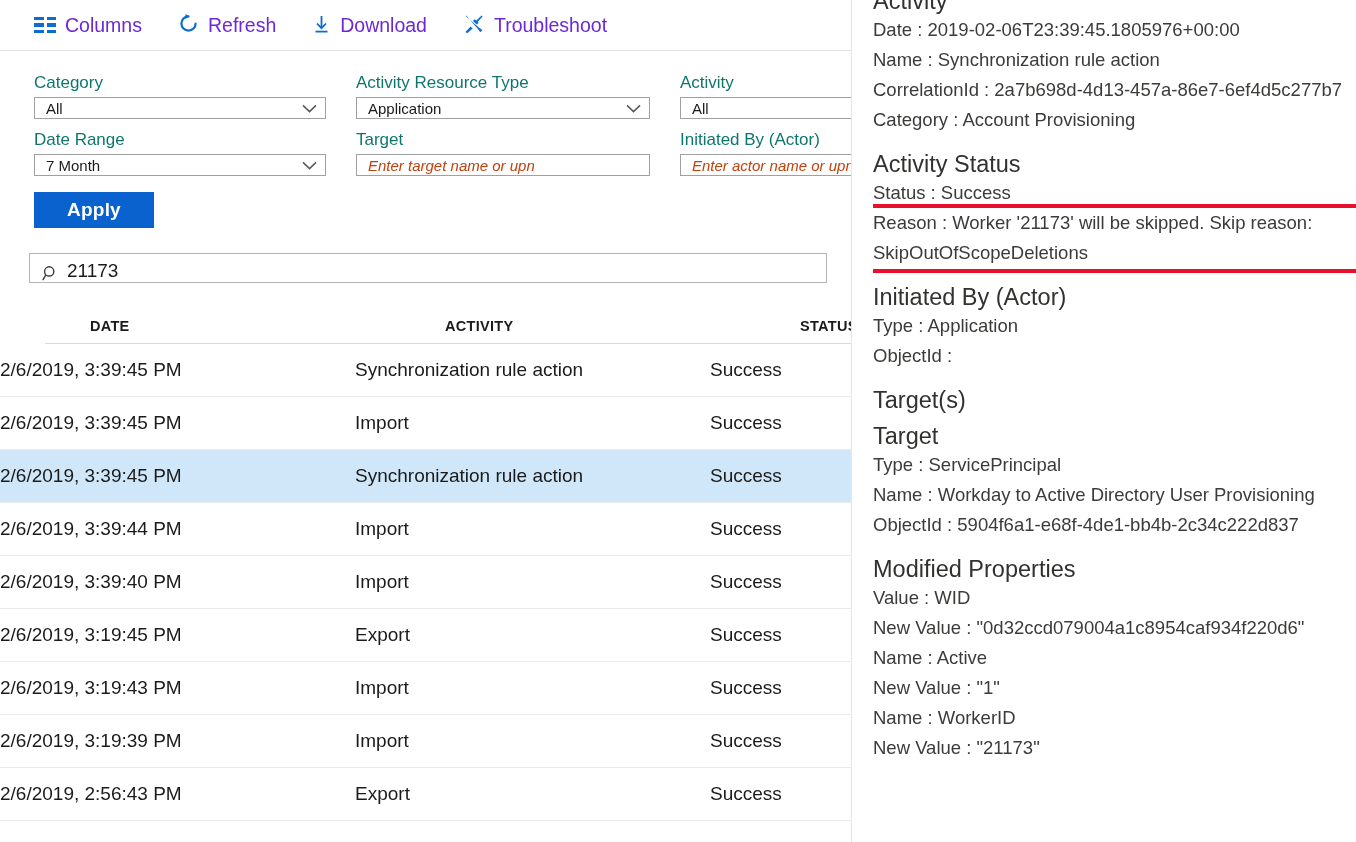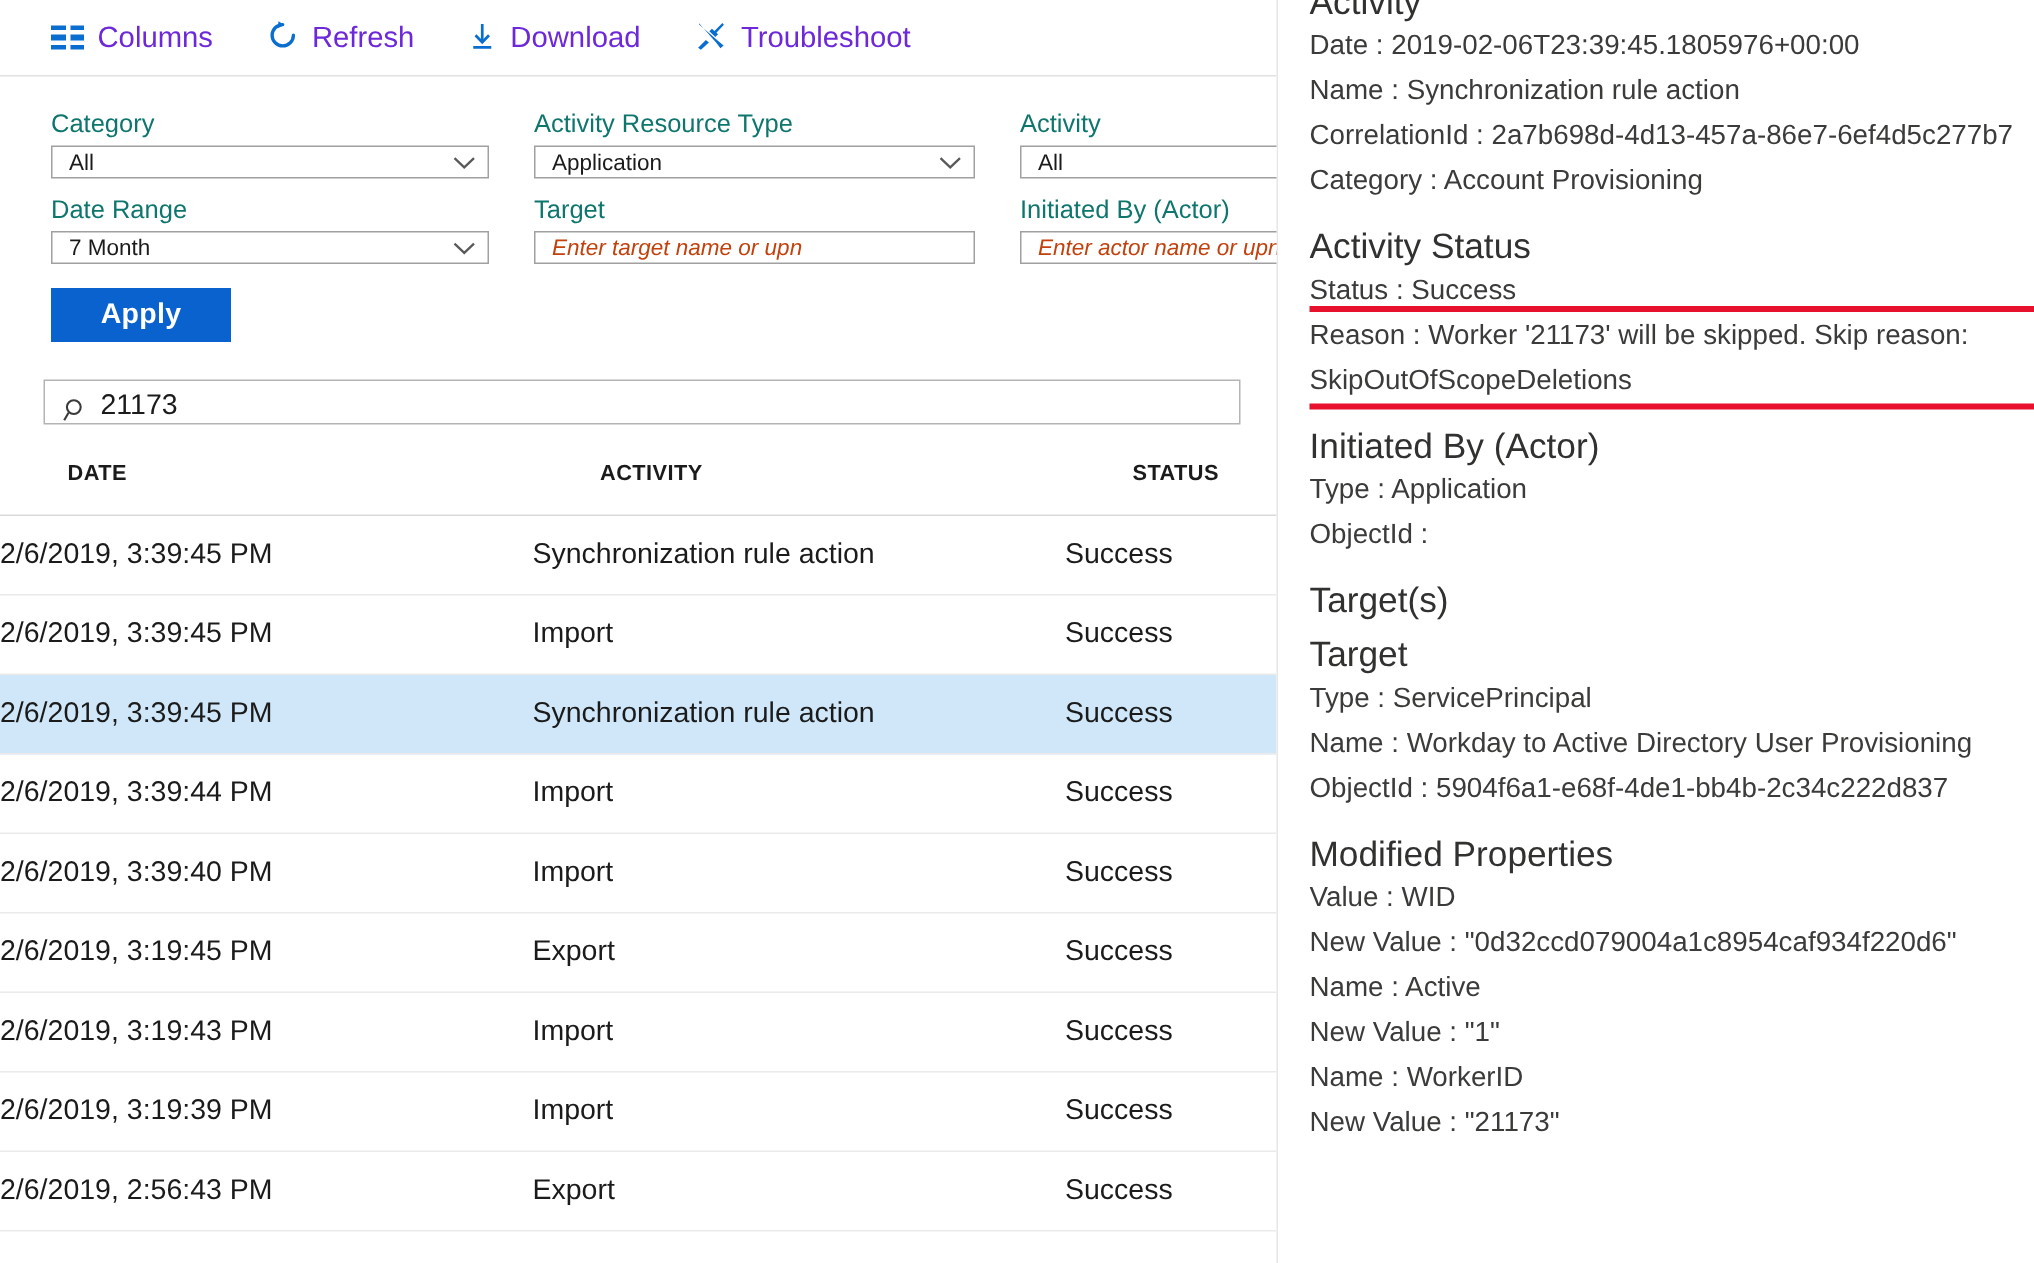--- a/index.html
+++ b/index.html
@@ -114,24 +114,25 @@
   
   #log-table { margin: 25px 0 0 0; width: 100%; }
   .trow {
     display: flex;
     align-items: center;
     height: 53px;
     border-bottom: 1px solid #eaeaea;
   }
   #table-head {
     display: flex;
-    align-items: flex-start;
+    align-items: center;
     height: 36px;
     padding-left: 45px;
     border-bottom: 1px solid #d9d9d9;
+    margin-left: 45px;
   }
   #table-head .c {
     font-size: 14.5px;
     font-weight: bold;
     color: #1b1b1b;
     letter-spacing: .3px;
   }
   .c.col-date { width: 355px; flex: none; }
   .c.col-act  { width: 355px; flex: none; }
   .c.col-stat { width: 120px; flex: none; }

